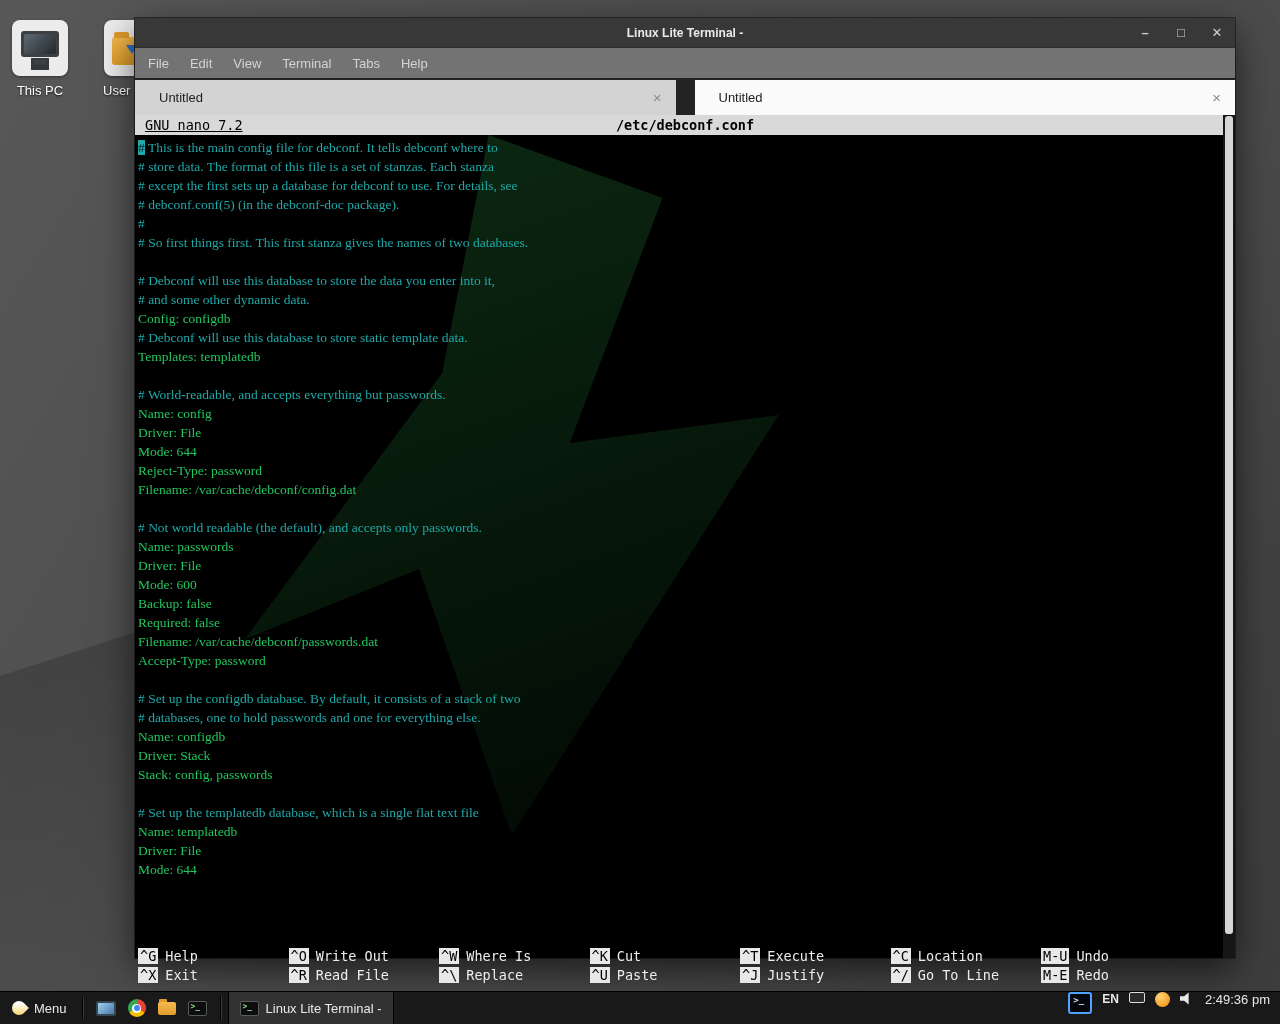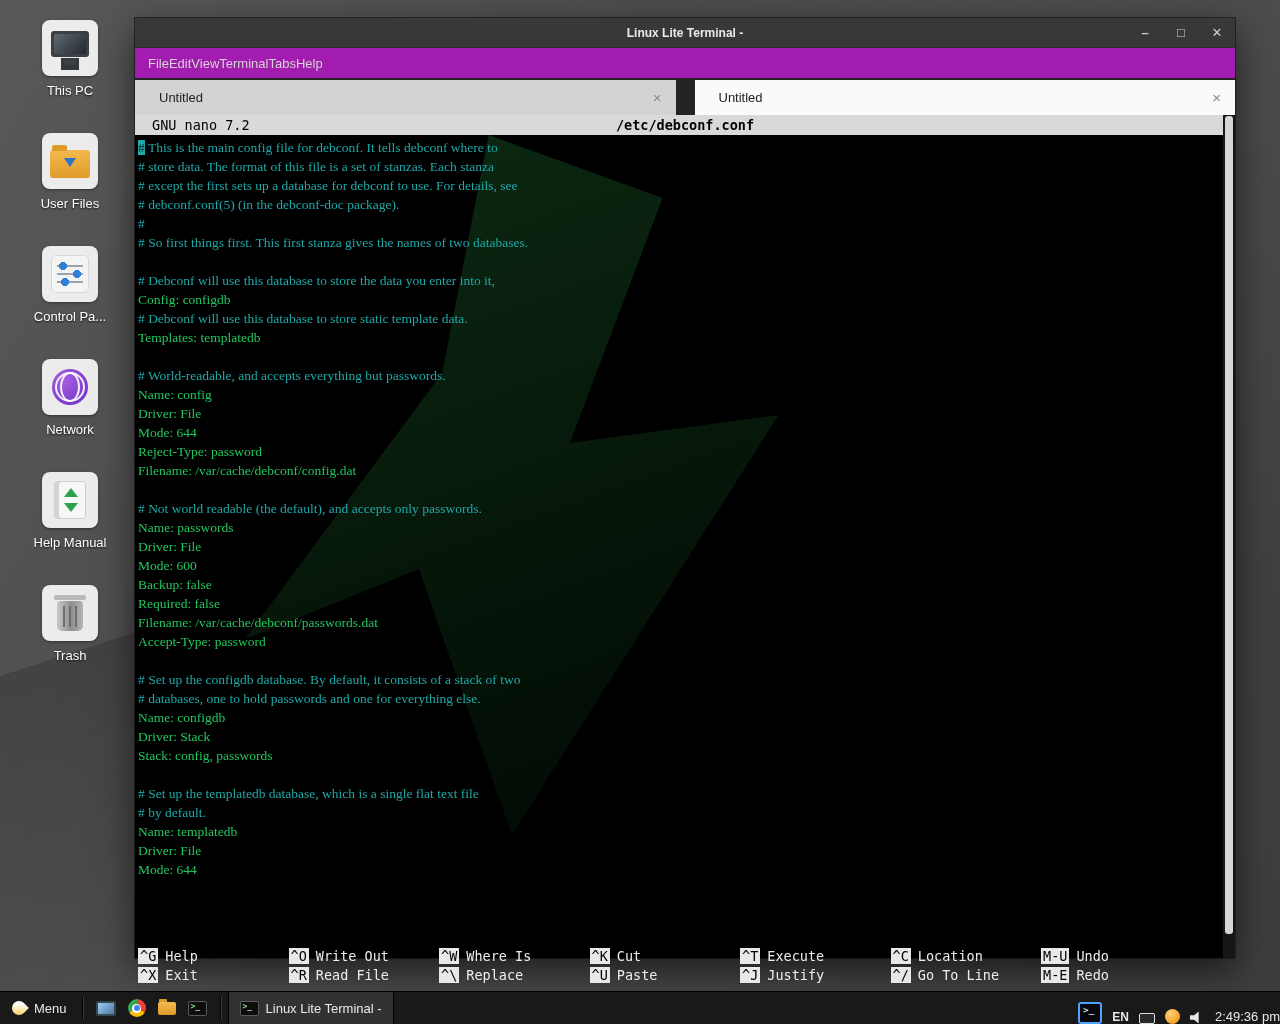--- a/index.html
+++ b/index.html
@@ -12,21 +12,21 @@
   .ws { position:absolute; pointer-events:none; }
   .ws1 { right:-150px; top:-250px; width:900px; height:900px;
          background:linear-gradient(rgba(255,255,255,.05),transparent 60%);
          transform:rotate(45deg); }
   .ws2 { left:-200px; bottom:-100px; width:800px; height:500px;
          background:linear-gradient(rgba(0,0,0,.18),transparent 70%);
          transform:rotate(-18deg); }
 
   
   .desktop-icons { position:absolute; left:12px; top:20px; width:116px;
-                   display:flex; flex-direction:column; gap:35px; z-index:2;align-items:center; }
+                   display:flex; gap:35px; z-index:2;align-items:center; }
   .dicon { display:flex; flex-direction:column; align-items:center; gap:7px; cursor:default; }
   .tile { width:56px; height:56px; background:#ececec; border-radius:8px;
           display:flex; align-items:center; justify-content:center;
           box-shadow:0 1px 3px rgba(0,0,0,.4); }
   .dlabel { color:#fff; font-size:13px; text-shadow:0 1px 2px rgba(0,0,0,.8);
             text-align:center; max-width:110px; white-space:nowrap; overflow:hidden; }
 
   
   .g-computer-icon{width:38px;height:26px;background:#3c4043;border-radius:3px;position:relative;margin-bottom:8px;}
   .g-computer-icon::before{content:"";position:absolute;inset:3px;background:linear-gradient(135deg,#5f6a73,#23282c);border-radius:2px;}
@@ -57,36 +57,36 @@
   .g-trash-icon::after{content:"";position:absolute;left:6px;top:5px;bottom:4px;width:2px;background:#6e6e6e;box-shadow:6px 0 0 #6e6e6e,12px 0 0 #6e6e6e;}
 
   
   .window { position:absolute; left:135px; top:18px; width:1100px; height:940px;
             background:#000; box-shadow:0 12px 34px rgba(0,0,0,.6), 0 0 0 1px #2a2a2a; z-index:3; }
   .titlebar { height:30px; background:#383838; border-bottom:1px solid #2d2d2d;
               display:flex; align-items:center; justify-content:center; position:relative;
               color:#eaeaea; font-size:12px; font-weight:bold; }
   .winbtns { position:absolute; right:10px; top:0; height:100%; display:flex; align-items:center; gap:20px; }
   .wbtn { color:#cfcfcf; font-size:13px; width:16px; text-align:center; cursor:default; }
-  .menubar { height:30px; background:#a21caf; display:flex; align-items:center; 
+  .menubar { height:30px; background:#737373; display:flex; align-items:center; gap:21px;
              padding-left:13px; color:#d4d4d4; font-size:13px; }
   .menu-item { cursor:default; }
 
   .tabbar { height:37px; background:#232323; display:flex; gap:19px; padding-top:2px; }
   .tab { flex:1; display:flex; align-items:center; padding:0 14px 0 24px;
          font-size:13px; color:#222; background:#d3d3d3; }
   .tab.active { background:#fafafa; }
   .tab-close { margin-left:auto; color:#8a8a8a; font-size:15px; cursor:default; }
 
   
   .nano { position:relative; height:843px; background:#000;
           font-family:"DejaVu Sans Mono","Liberation Mono",monospace; font-size:13.5px; }
   .nano-header { height:20px; background:#d9d9d9; color:#000; position:relative;
                  display:flex; align-items:center; z-index:4; }
-  .nano-app { padding-left:17px; }
+  .nano-app { padding-left:10px;text-decoration:underline; }
   .nano-file { position:absolute; left:50%; transform:translateX(-50%); font-weight:bold; }
   .nano-deco { position:absolute; left:110px; top:20px; width:580px; height:700px; z-index:1;
                background:linear-gradient(160deg,rgba(40,140,60,.30),rgba(10,70,30,.10));
                clip-path:polygon(42% 0,72% 9%,56% 44%,92% 40%,46% 100%,30% 62%,0 72%,34% 34%); }
   .nano-body { position:relative; z-index:2; padding:3px 0 0 3px;font-family:Liberation Serif, serif; }
   .line { height:19px; line-height:19px; white-space:pre; color:#22c55e; }
   .line.cm { color:#1fa8a8; }
   .cursor { background:#1fa8a8; color:#00221f; }
   .nano-footer { position:absolute; left:3px; right:16px; bottom:4px; z-index:2; }
   .srow { display:grid; grid-template-columns:repeat(7,150.5px); height:19px; line-height:19px; }
@@ -113,21 +113,21 @@
   .g-chrome-icon::before{content:"";position:absolute;inset:4.5px;background:#fff;border-radius:50%;}
   .g-chrome-icon::after{content:"";position:absolute;inset:6px;background:#4285f4;border-radius:50%;}
   .g-files-icon{width:18px;height:13px;background:linear-gradient(#f3b94f,#e09c2a);border-radius:2px;position:relative;}
   .g-files-icon::before{content:"";position:absolute;top:-3px;left:1px;width:8px;height:3px;background:#e09c2a;border-radius:1px 1px 0 0;}
   .g-terminal-icon{width:19px;height:15px;background:#0d0d0d;border:1px solid #5a5a5a;border-radius:2px;position:relative;display:inline-block;}
   .g-terminal-icon::before{content:">_";position:absolute;left:2px;top:0;font:bold 8px "DejaVu Sans Mono",monospace;color:#8de08d;}
   .task-button { display:flex; align-items:center; gap:7px; padding:0 11px; height:100%;
                  background:#323232; border-left:1px solid #000; border-right:1px solid #000;
                  margin-left:4px; cursor:default; }
   .task-label { white-space:nowrap; }
-  .tray { margin-left:auto; display:flex; align-items:flex-end; gap:10px; height:100%; }
+  .tray { margin-left:auto; display:flex; align-items:flex-start; gap:10px; padding-right:10px; height:100%; }
   .tray-term { width:24px; height:22px; background:#05070a; border:2px solid #4da3ff; border-radius:3px; position:relative; }
   .tray-term::before{content:">_";position:absolute;left:3px;top:1px;font:bold 9px "DejaVu Sans Mono",monospace;color:#cfe8ff;}
   .lang { font-weight:bold; font-size:12px; }
   .kbd-icon { width:16px; height:11px; border:1px solid #ddd; border-radius:2px; background:#2a2a2a; display:inline-block; }
   .orange-ball { width:15px; height:15px; border-radius:50%;
                  background:radial-gradient(circle at 35% 30%,#ffd27a,#ef8b00); display:inline-block; }
   .speaker { width:15px; height:13px; background:#e8e8e8; display:inline-block;
              clip-path:polygon(0 33%,28% 33%,58% 4%,58% 96%,28% 67%,0 67%); }
   .clock { font-size:13px; white-space:nowrap; }
 </style>
@@ -212,20 +212,21 @@
       <div class="nano-deco"></div>
       <div class="nano-body">
           <div class="line cm"><span class="cursor">#</span> This is the main config file for debconf. It tells debconf where to</div>
           <div class="line cm"># store data. The format of this file is a set of stanzas. Each stanza</div>
           <div class="line cm"># except the first sets up a database for debconf to use. For details, see</div>
           <div class="line cm"># debconf.conf(5) (in the debconf-doc package).</div>
           <div class="line cm">#</div>
           <div class="line cm"># So first things first. This first stanza gives the names of two databases.</div>
           <div class="line tx">&nbsp;</div>
           <div class="line cm"># Debconf will use this database to store the data you enter into it,</div>
+          <div class="line cm"># and some other dynamic data.</div>
           <div class="line tx">Config: configdb</div>
           <div class="line cm"># Debconf will use this database to store static template data.</div>
           <div class="line tx">Templates: templatedb</div>
           <div class="line tx">&nbsp;</div>
           <div class="line cm"># World-readable, and accepts everything but passwords.</div>
           <div class="line tx">Name: config</div>
           <div class="line tx">Driver: File</div>
           <div class="line tx">Mode: 644</div>
           <div class="line tx">Reject-Type: password</div>
           <div class="line tx">Filename: /var/cache/debconf/config.dat</div>
@@ -239,21 +240,20 @@
           <div class="line tx">Filename: /var/cache/debconf/passwords.dat</div>
           <div class="line tx">Accept-Type: password</div>
           <div class="line tx">&nbsp;</div>
           <div class="line cm"># Set up the configdb database. By default, it consists of a stack of two</div>
           <div class="line cm"># databases, one to hold passwords and one for everything else.</div>
           <div class="line tx">Name: configdb</div>
           <div class="line tx">Driver: Stack</div>
           <div class="line tx">Stack: config, passwords</div>
           <div class="line tx">&nbsp;</div>
           <div class="line cm"># Set up the templatedb database, which is a single flat text file</div>
-          <div class="line cm"># by default.</div>
           <div class="line tx">Name: templatedb</div>
           <div class="line tx">Driver: File</div>
           <div class="line tx">Mode: 644</div>
         </div>
       <div class="nano-footer">
         <div class="srow" id="srow1">
             <span class="scell"><span class="skey">^G</span><span class="slab">Help</span></span>
             <span class="scell"><span class="skey">^O</span><span class="slab">Write Out</span></span>
             <span class="scell"><span class="skey">^W</span><span class="slab">Where Is</span></span>
             <span class="scell"><span class="skey">^K</span><span class="slab">Cut</span></span>

